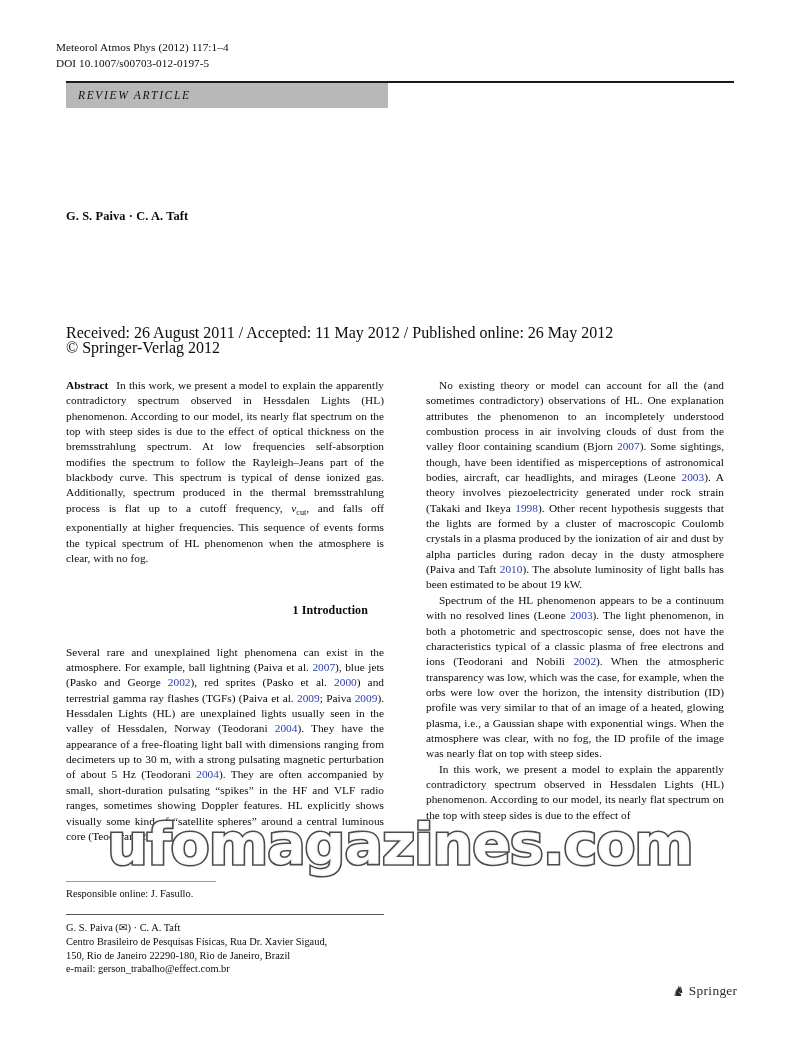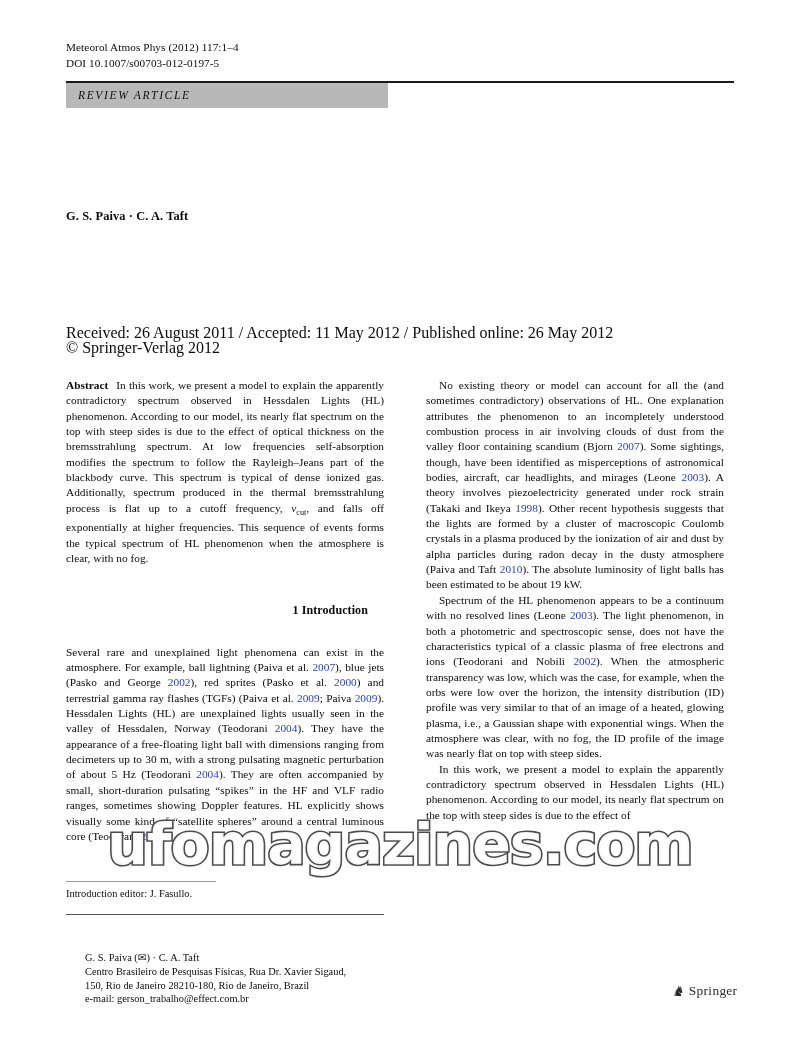--- a/index.html
+++ b/index.html
@@ -13,21 +13,21 @@
     height: 1063px;
     background: #ffffff;
     overflow: hidden;
     font-family: "Liberation Serif", "DejaVu Serif", serif;
     color: #0b0b0b;
   }
 
   
   .journal-header {
     position: absolute;
-    left: 66px;
+    left: 56px;
     top: 40px;
     font-size: 11.2px;
     line-height: 15.5px;
     letter-spacing: 0.1px;
   }
   .journal-header div { white-space: nowrap; }
 
   
   .top-rule {
     position: absolute;
@@ -142,25 +142,24 @@
     position: absolute;
     left: 66px;
     top: 914px;
     width: 318px;
     height: 1px;
     background: #555;
   }
   .foot-affil {
     position: absolute;
     left: 66px;
-    top: 951px;
+    top: 921px;
     width: 322px;
     font-size: 10.4px;
     line-height: 13.8px;
-    margin-left: 19px;
   }
 
   
   .springer {
     position: absolute;
     left: 672px;
     top: 983px;
     font-size: 13.4px;
     letter-spacing: 0.3px;
     color: #2a2a2a;
@@ -231,26 +230,26 @@
 
   <div class="col right">
     <div id="intro-right">
         <p class="ind"><span>No existing theory or model can account for all the (and sometimes contradictory) observations of HL. One explanation attributes the phenomenon to an incompletely understood combustion process in air involving clouds of dust from the valley floor containing scandium (Bjorn </span><span class="cite">2007</span><span>). Some sightings, though, have been identified as misperceptions of astronomical bodies, aircraft, car headlights, and mirages (Leone </span><span class="cite">2003</span><span>). A theory involves piezoelectricity generated under rock strain (Takaki and Ikeya </span><span class="cite">1998</span><span>). Other recent hypothesis suggests that the lights are formed by a cluster of macroscopic Coulomb crystals in a plasma produced by the ionization of air and dust by alpha particles during radon decay in the dusty atmosphere (Paiva and Taft </span><span class="cite">2010</span><span>). The absolute luminosity of light balls has been estimated to be about 19 kW.</span></p>
         <p class="ind"><span>Spectrum of the HL phenomenon appears to be a continuum with no resolved lines (Leone </span><span class="cite">2003</span><span>). The light phenomenon, in both a photometric and spectroscopic sense, does not have the characteristics typical of a classic plasma of free electrons and ions (Teodorani and Nobili </span><span class="cite">2002</span><span>). When the atmospheric transparency was low, which was the case, for example, when the orbs were low over the horizon, the intensity distribution (ID) profile was very similar to that of an image of a heated, glowing plasma, i.e., a Gaussian shape with exponential wings. When the atmosphere was clear, with no fog, the ID profile of the image was nearly flat on top with steep sides.</span></p>
         <p class="ind"><span>In this work, we present a model to explain the apparently contradictory spectrum observed in Hessdalen Lights (HL) phenomenon. According to our model, its nearly flat spectrum on the top with steep sides is due to the effect of</span></p>
       </div>
   </div>
 
   <div class="foot-rule-1"></div>
-  <div class="foot-editor">Introduction editor: J. Fasullo.</div>
+  <div class="foot-editor">Responsible online: J. Fasullo.</div>
   <div class="foot-rule-2"></div>
   <div class="foot-affil">
     <div>G. S. Paiva (✉) · C. A. Taft</div>
     <div>Centro Brasileiro de Pesquisas Físicas, Rua Dr. Xavier Sigaud,</div>
-    <div>150, Rio de Janeiro 28210-180, Rio de Janeiro, Brazil</div>
+    <div>150, Rio de Janeiro 22290-180, Rio de Janeiro, Brazil</div>
     <div>e-mail: gerson_trabalho@effect.com.br</div>
   </div>
 
   <div class="springer">
     <span class="knight">♞</span><span>Springer</span>
   </div>
 
   <div class="watermark">
     <div class="watermark-text">ufomagazines.com</div>
   </div>

